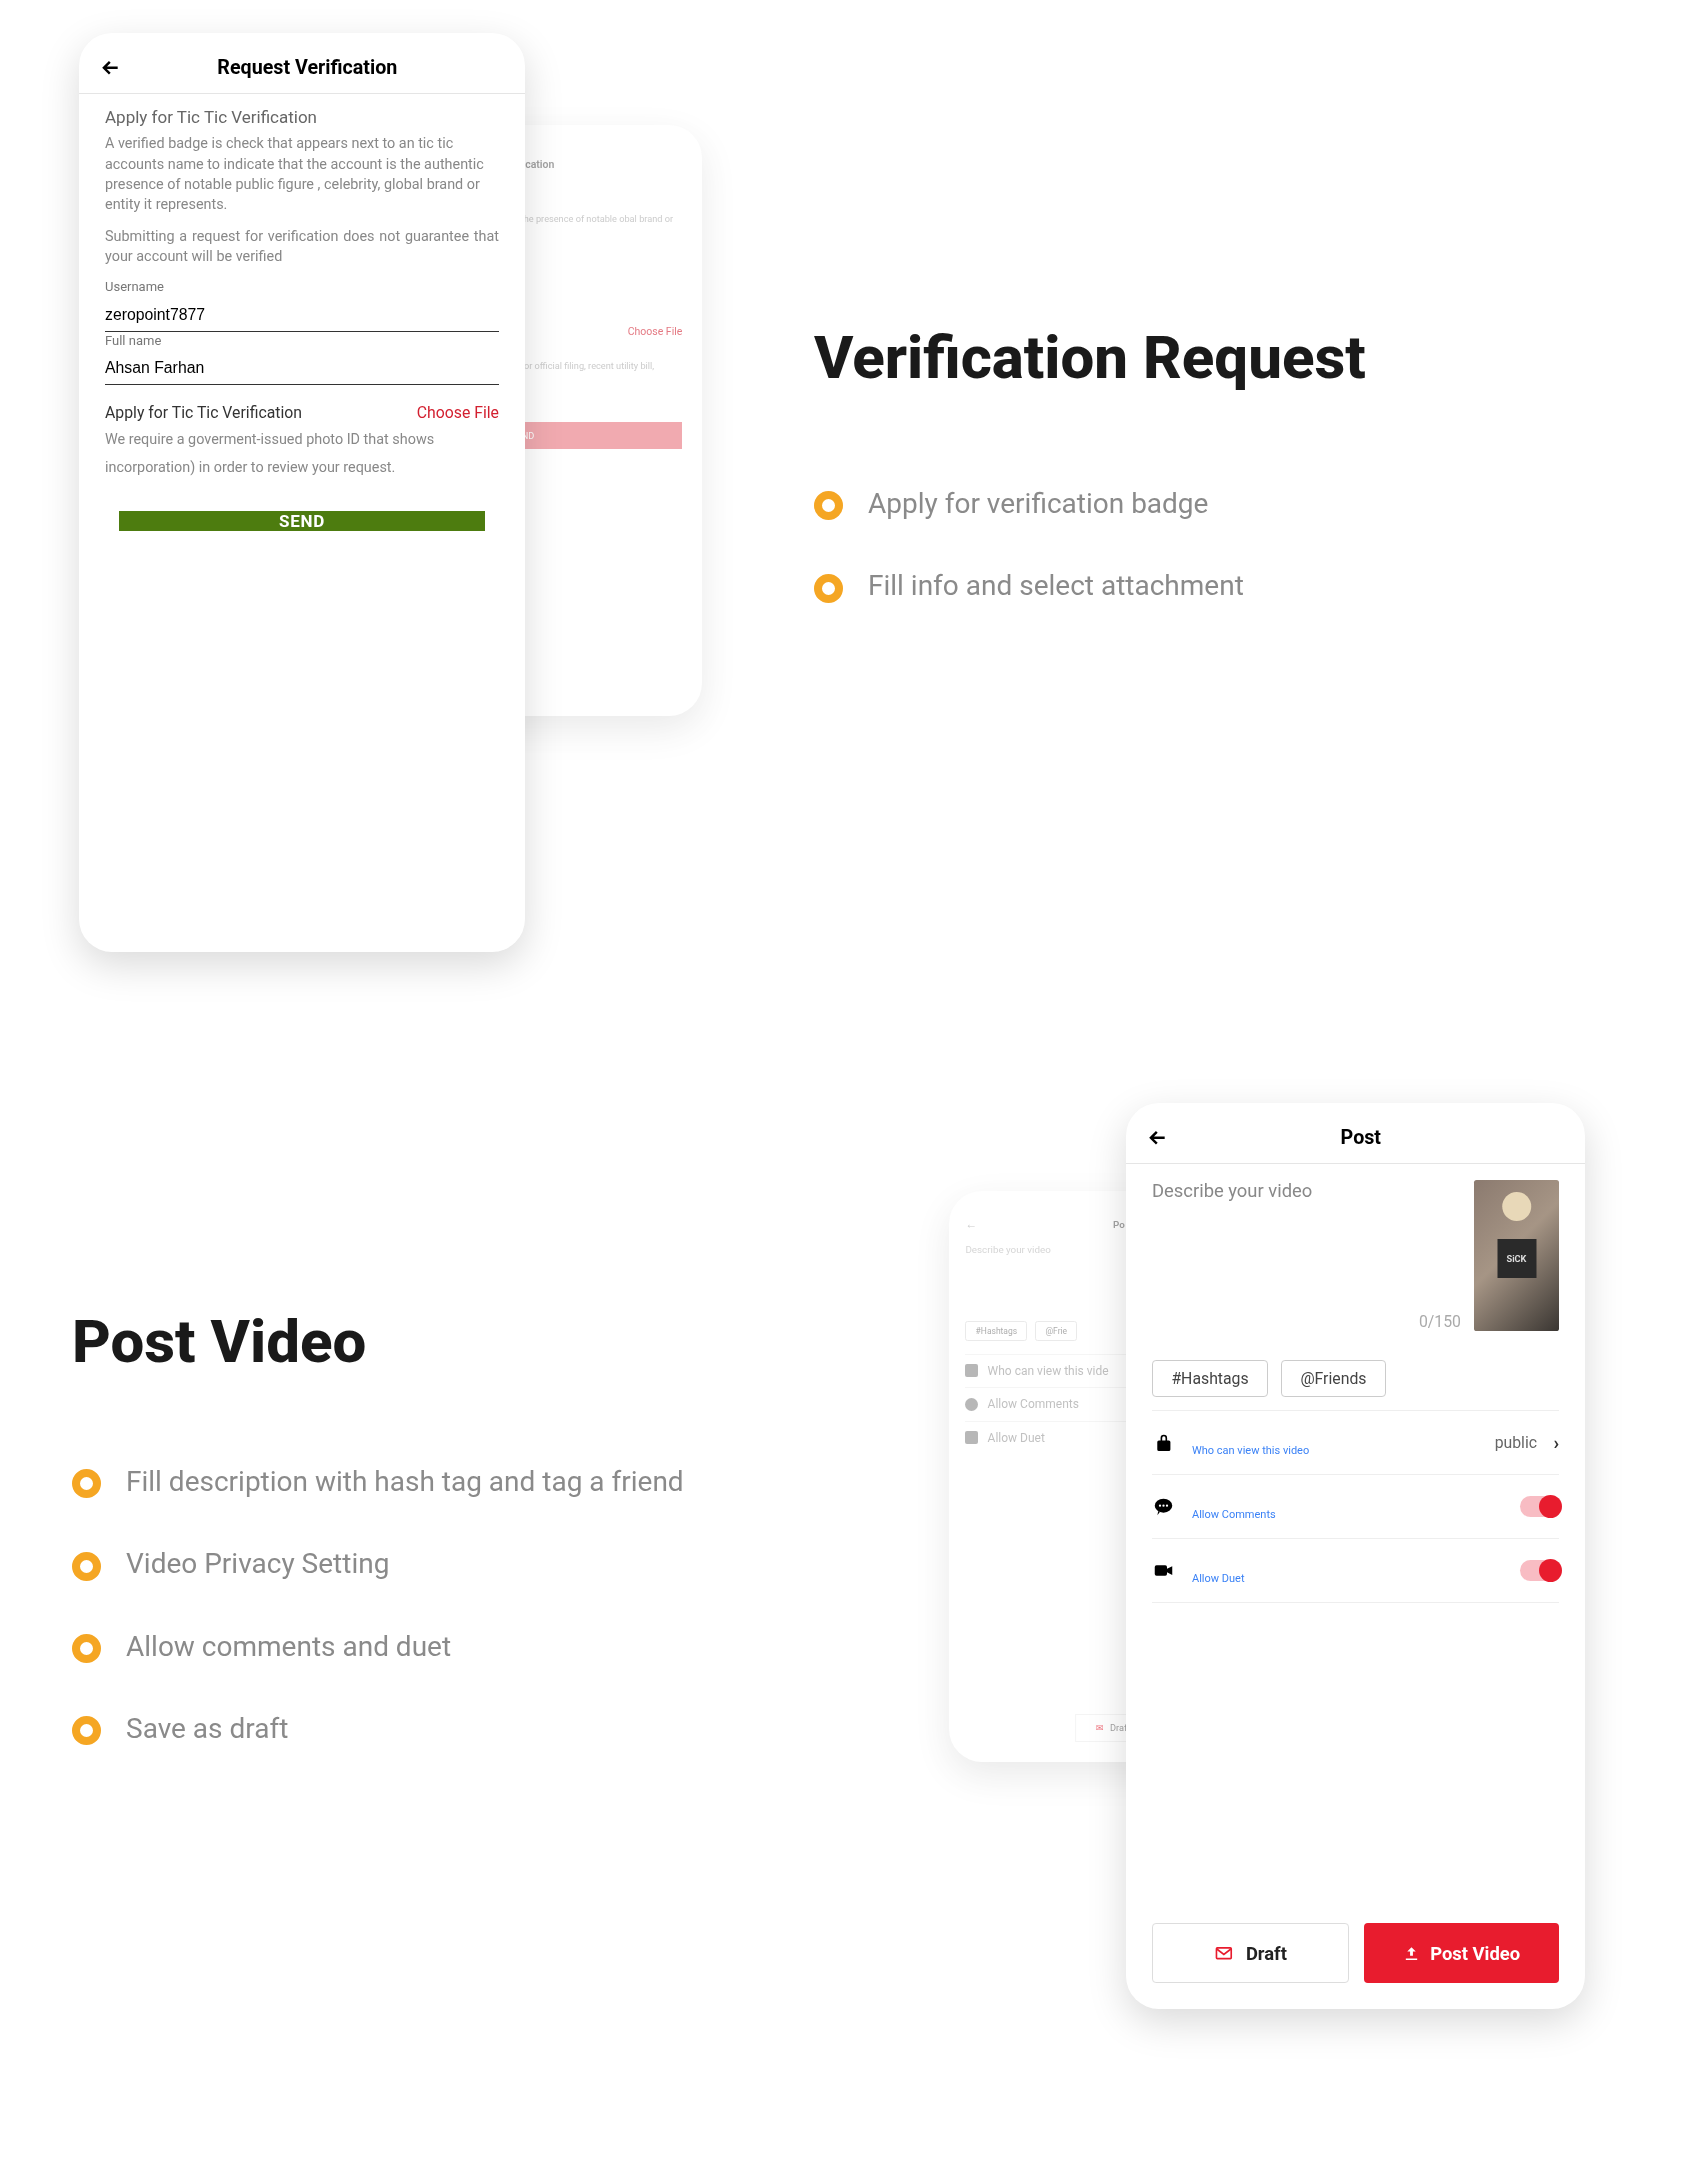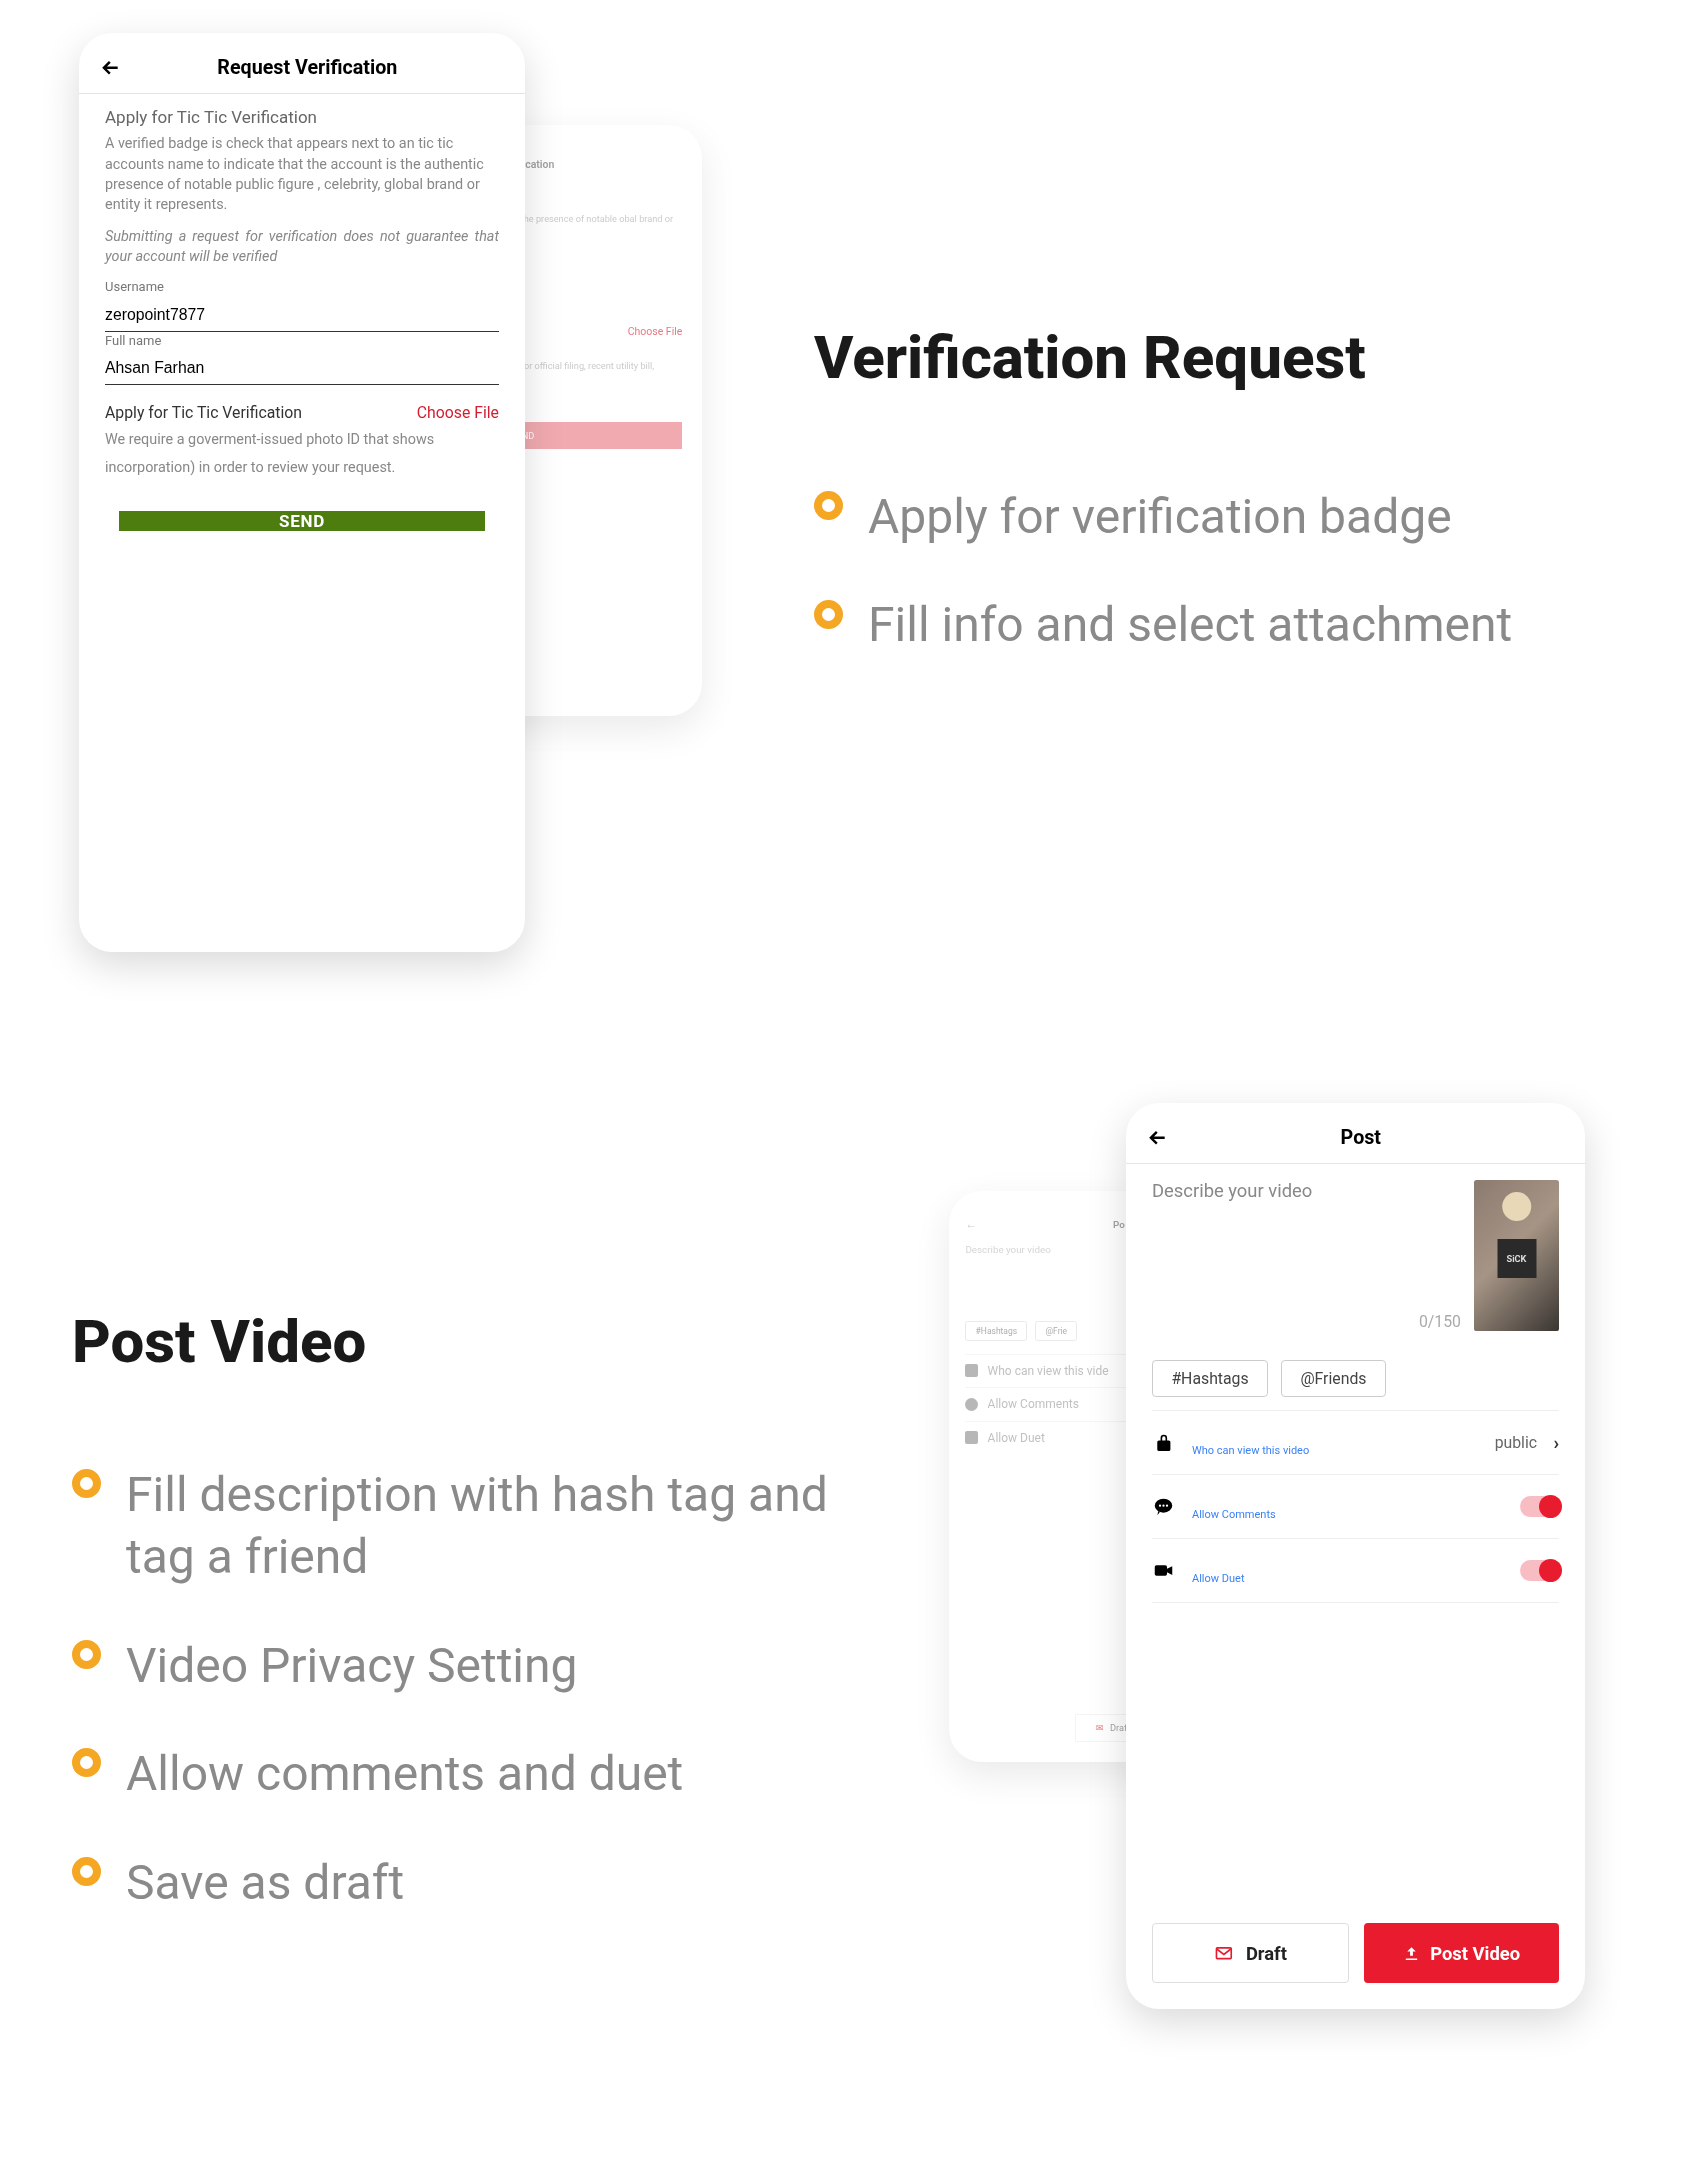--- a/index.html
+++ b/index.html
@@ -18,21 +18,21 @@
 .phone-back-2 { top: 1191px; left: 949px; width: 328px; height: 571px; opacity: 0.6; }
 .phone-front-2 { top: 1103px; left: 1126px; width: 459px; height: 906px; }
 
 .phone-hdr { display: flex; align-items: center; padding: 23px 19.7px 13px; border-bottom: 0.7px solid #e5e5e5; }
 .back-arrow { font-size: 23.6px; font-weight: bold; margin-right: 13px; }
 .phone-title { flex: 1; text-align: center; font-weight: 700; font-size: 19.7px; margin-right: 26px; }
 
 .verif-body { padding: 13px 26px; }
 .verif-heading { color: #666; font-size: 17px; margin-bottom: 7.9px; }
 .verif-text { color: #888; font-size: 14.4px; line-height: 1.4; margin-bottom: 11.8px; }
-.verif-text.justify { text-align: justify; font-style: italic; }
+.verif-text.justify { text-align: justify; }
 .field-label { color: #777; font-size: 13px; margin-top: 1px; margin-bottom: 5.3px; }
 .field-input { width: 100%; border: none; border-bottom: 1.3px solid #333; font-size: 15.8px; padding: 6.6px 0; background: transparent; }
 .file-row { display: flex; justify-content: space-between; align-items: start; margin-top: 18.4px; margin-bottom: 6.6px; }
 .file-label { color: #333; font-size: 15.8px; max-width: 60%; }
 .choose-file { color: #d32030; font-size: 15.8px; }
 .req-text { color: #888; font-size: 14.4px; line-height: 1.4; text-align: justify; margin-top: 7.9px; }
 .send-btn { background: #4d7c0f; color: #fff; font-weight: 700; font-size: 17px; text-align: center; padding: 0; margin: 33px 14px 26px; letter-spacing: 0.7px; }
 
 .back-verif-body { padding: 33px 19.7px; font-size: 10.5px; color: #aaa; }
 .back-verif-body .tiny-title { text-align: center; color: #666; font-weight: 600; margin-bottom: 19.7px; }
@@ -40,21 +40,21 @@
 .back-send { background: #e8737d; color: #fff; font-size: 9.2px; text-align: center; padding: 7.9px; margin-top: 26px; }
 
 .big-title { font-size: 60px; font-weight: 800; color: #1a1a1a; }
 .title-right { position: absolute; top: 322px; left: 814px; }
 .title-left { position: absolute; top: 1306px; left: 72px; }
 
 .bullets-right { position: absolute; top: 486px; left: 814px; }
 .bullets-left { position: absolute; top: 1464px; left: 72px; }
 .bullet { display: flex; align-items: start; margin-bottom: 46px; }
 .bullet-icon { width: 29px; height: 29px; border-radius: 50%; background: #fff; border: 8.5px solid #f5a623; margin-right: 25px; flex-shrink: 0; margin-top: 5.3px; }
-.bullet-text { color: #8a8a8a; font-size: 48px; line-height: 1.3; max-width: 722px; }
+.bullet-text { color: #8a8a8a; font-size: 28px; line-height: 1.3; max-width: 722px; }
 
 
 .post-body { padding: 0 26px; }
 .post-desc-row { display: flex; gap: 13px; padding: 16.4px 0; }
 .post-desc-area { flex: 1; display: flex; flex-direction: column; justify-content: space-between; }
 .post-desc-ph { color: #888; font-size: 18.4px; }
 .post-counter { text-align: right; color: #aaa; font-size: 15.8px; }
 .post-thumb { width: 85px; height: 151px; background: linear-gradient(135deg, #8b7a6f 0%, #a69585 45%, #3a3632 100%); border-radius: 2.6px; position: relative; overflow: hidden; }
 .post-thumb::before { content: ""; position: absolute; top: 11.8px; left: 50%; transform: translateX(-50%); width: 29.5px; height: 29.5px; border-radius: 50%; background: #e8d8b8; }
 .post-thumb::after { content: "SiCK"; position: absolute; top: 59px; left: 50%; transform: translateX(-50%); width: 39px; height: 39px; background: #2a2a2a; color: #ddd; font-size: 9.2px; font-weight: bold; display: flex; align-items: center; justify-content: center; }

